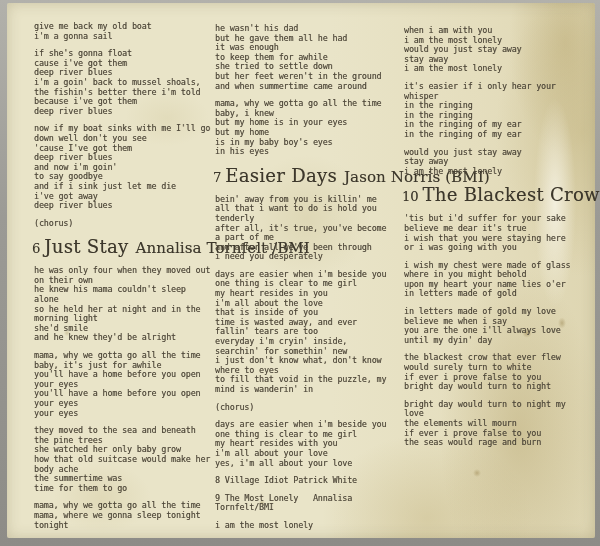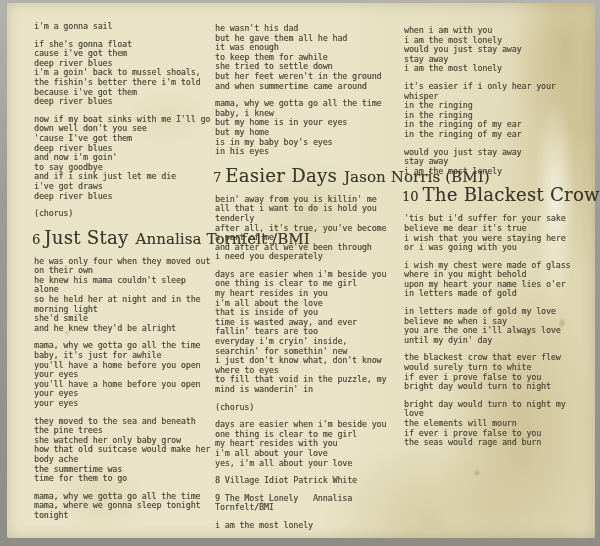--- a/index.html
+++ b/index.html
@@ -47,40 +47,41 @@
   .song-num{font-size:13px;margin-right:4px;}
   .song-title{font-size:18px;letter-spacing:0.3px;margin-right:7px;}
   .song-credit{font-size:15px;letter-spacing:0.1px;}
 </style>
 </head>
 <body>
 
 <div class="paper">
   <div class="col col-left">
       <div class="stanza">
+        <div class="line">give me back my old boat</div>
         <div class="line">i'm a gonna sail</div>
       </div>
       <div class="stanza">
         <div class="line">if she's gonna float</div>
         <div class="line">cause i've got them</div>
         <div class="line">deep river blues</div>
         <div class="line">i'm a goin' back to mussel shoals,</div>
         <div class="line">the fishin's better there i'm told</div>
         <div class="line">because i've got them</div>
         <div class="line">deep river blues</div>
       </div>
       <div class="stanza">
         <div class="line">now if my boat sinks with me I'll go</div>
         <div class="line">down well don't you see</div>
         <div class="line">'cause I've got them</div>
         <div class="line">deep river blues</div>
         <div class="line">and now i'm goin'</div>
         <div class="line">to say goodbye</div>
         <div class="line">and if i sink just let me die</div>
-        <div class="line">i've got draws</div>
+        <div class="line">i've got away</div>
         <div class="line">deep river blues</div>
       </div>
       <div class="stanza">
         <div class="line">(chorus)</div>
       </div>
       <div class="song-heading"><span class="song-num">6</span><span class="song-title">Just Stay</span><span class="song-credit">Annalisa Tornfelt /BMI</span></div>
       <div class="stanza">
         <div class="line">he was only four when they moved out</div>
         <div class="line">on their own</div>
         <div class="line">he knew his mama couldn't sleep</div>

